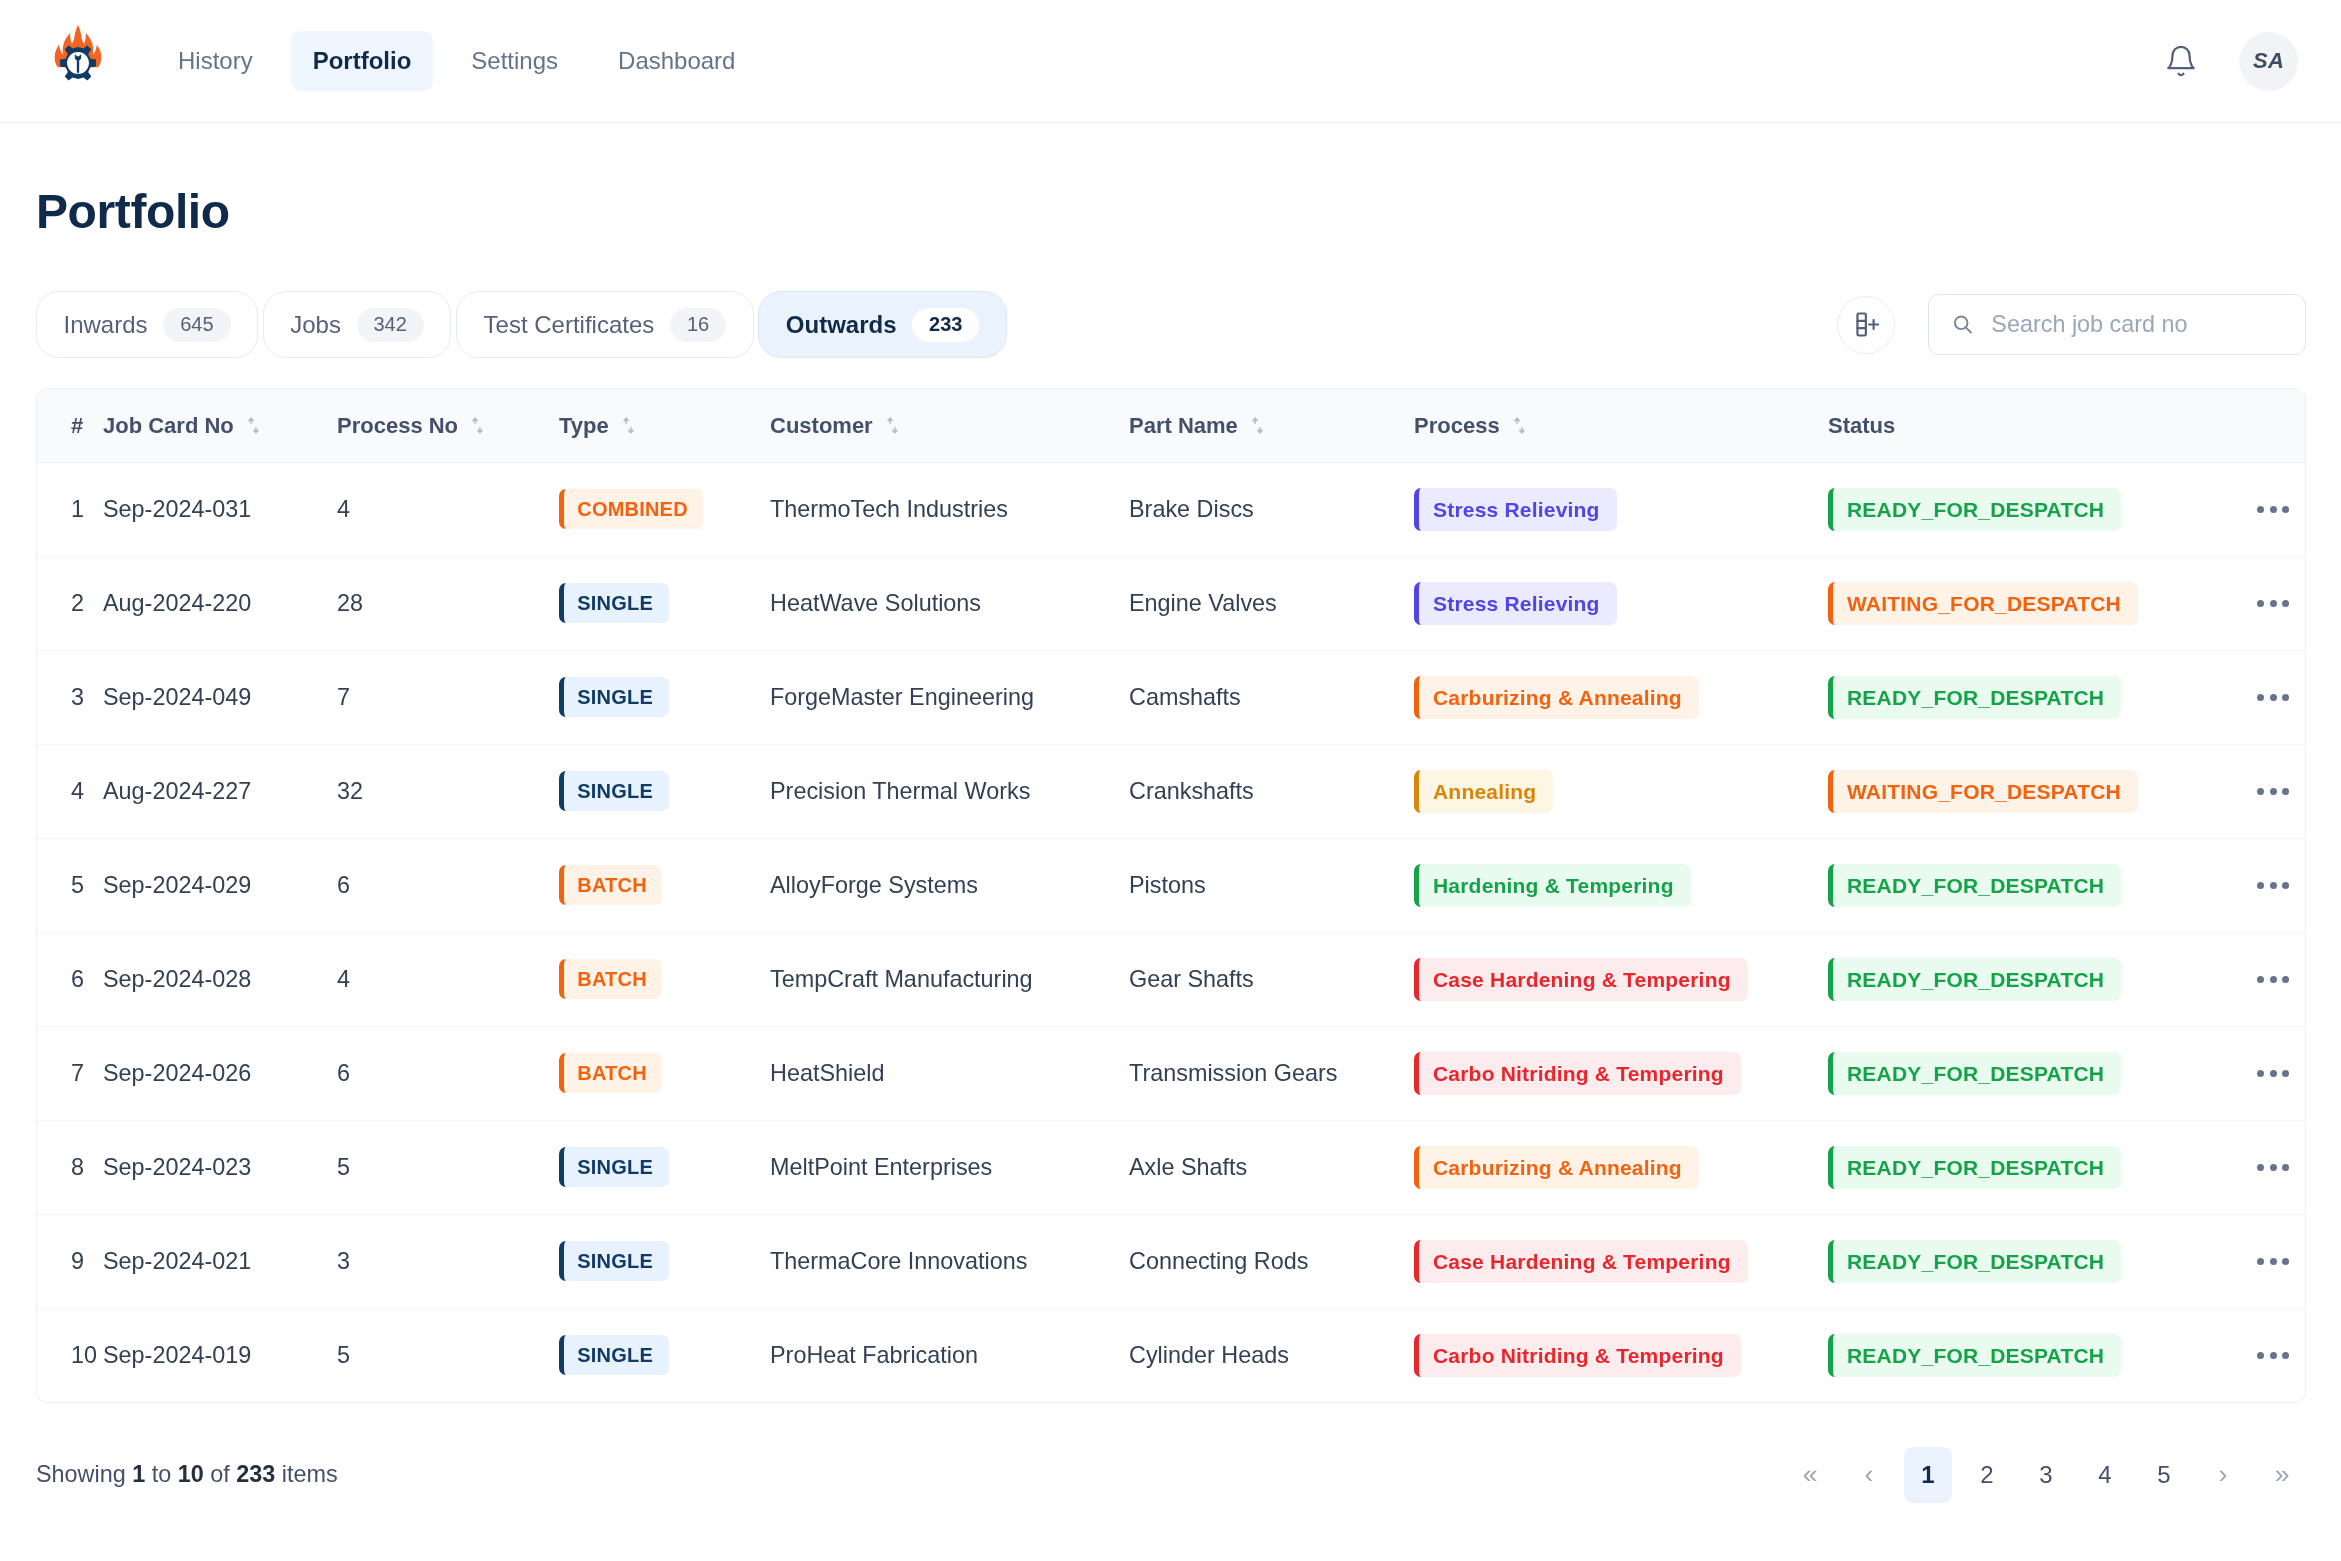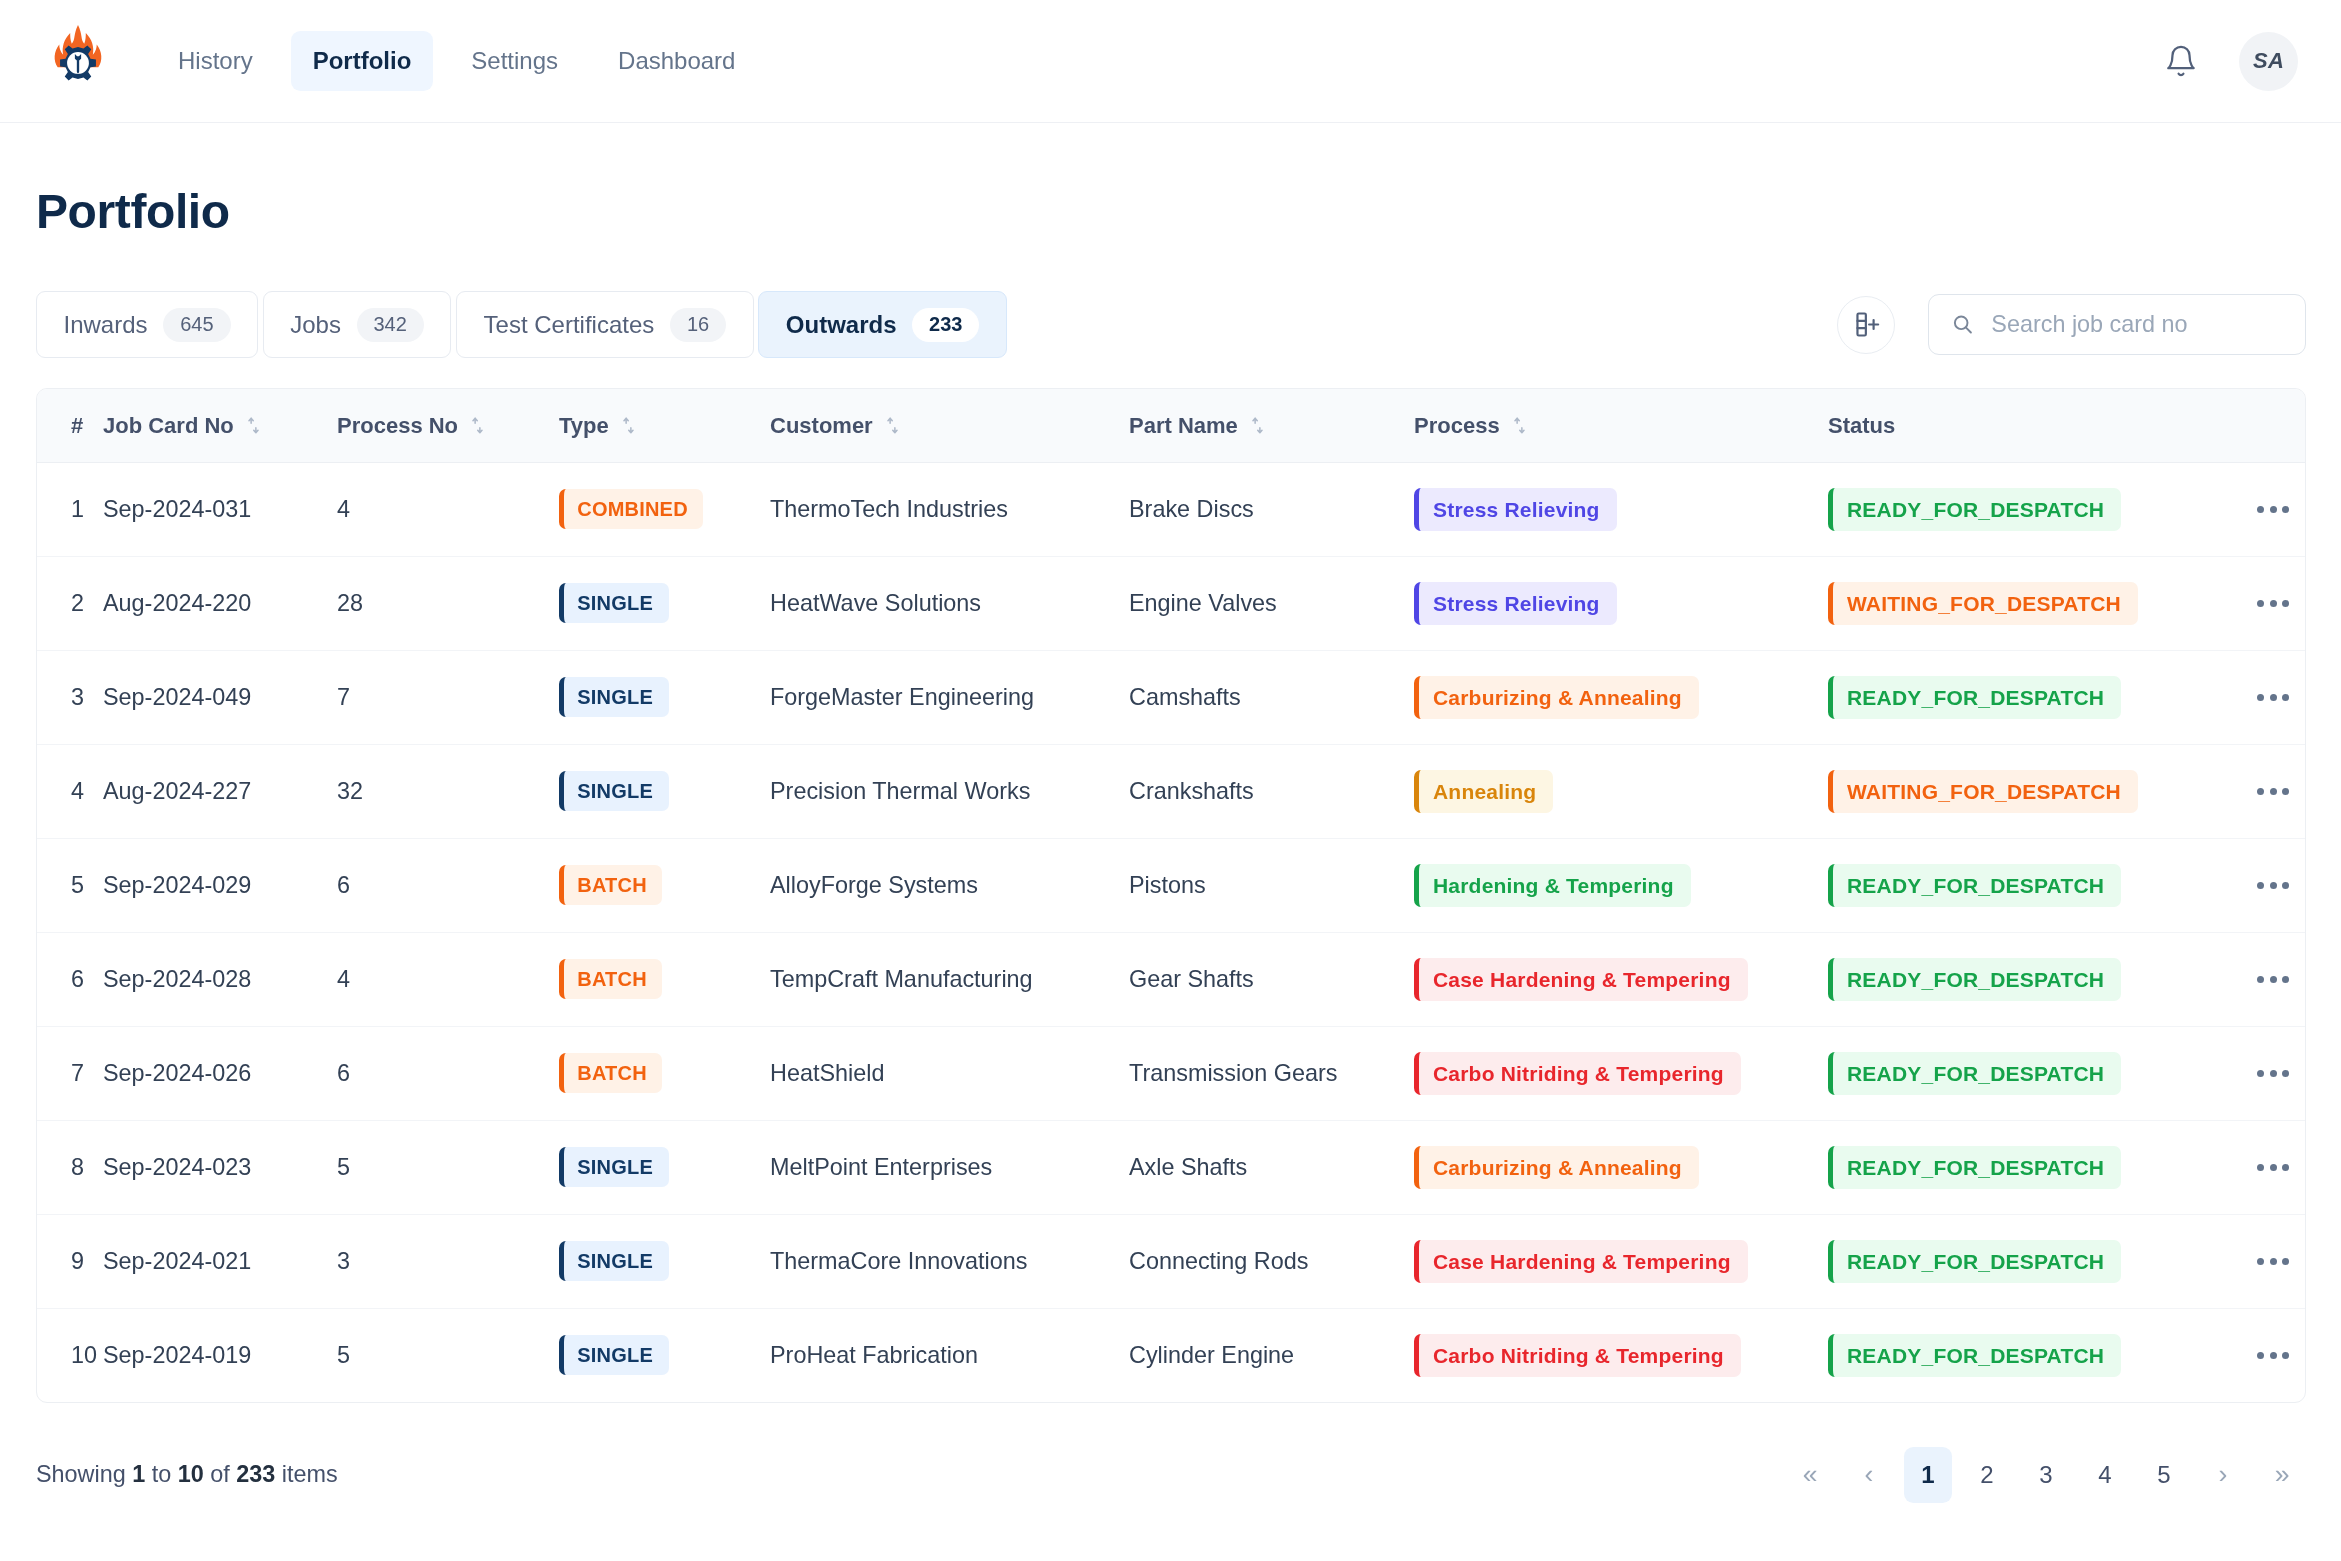--- a/index.html
+++ b/index.html
@@ -58,21 +58,21 @@
   
   .toolbar {
     display: flex;
     align-items: center;
     margin-top: 52px;
   }
   .tabs { display: flex; gap: 4.7px; }
   .tab {
     display: flex; align-items: center; gap: 15.6px;
     border: 1.6px solid #e7ebf1;
-    border-radius: 9px;
+    border-radius: 23px;
     padding: 15.6px 26.5px;
     background: #fff;
     font-size: 24px;
     color: #55617a;
     white-space: nowrap;
   }
   .tab.active {
     background: #eaf3fd;
     border-color: #d7e8fb;
     color: #0f2a4a;
@@ -529,21 +529,21 @@
               </div>
             </td>
         </tr>
 
         <tr>
           <td class="c-idx">10</td>
           <td>Sep-2024-019</td>
           <td>5</td>
           <td><span class="badge b-blue">SINGLE</span></td>
           <td>ProHeat Fabrication</td>
-          <td>Cylinder Engine</td>
+          <td>Cylinder Heads</td>
           <td><span class="badge lg b-red">Carbo Nitriding &amp; Tempering</span></td>
           <td><span class="badge lg b-green">READY_FOR_DESPATCH</span></td>
           <td>
               <div class="dots">
                 <span></span>
                 <span></span>
                 <span></span>
               </div>
             </td>
         </tr>

